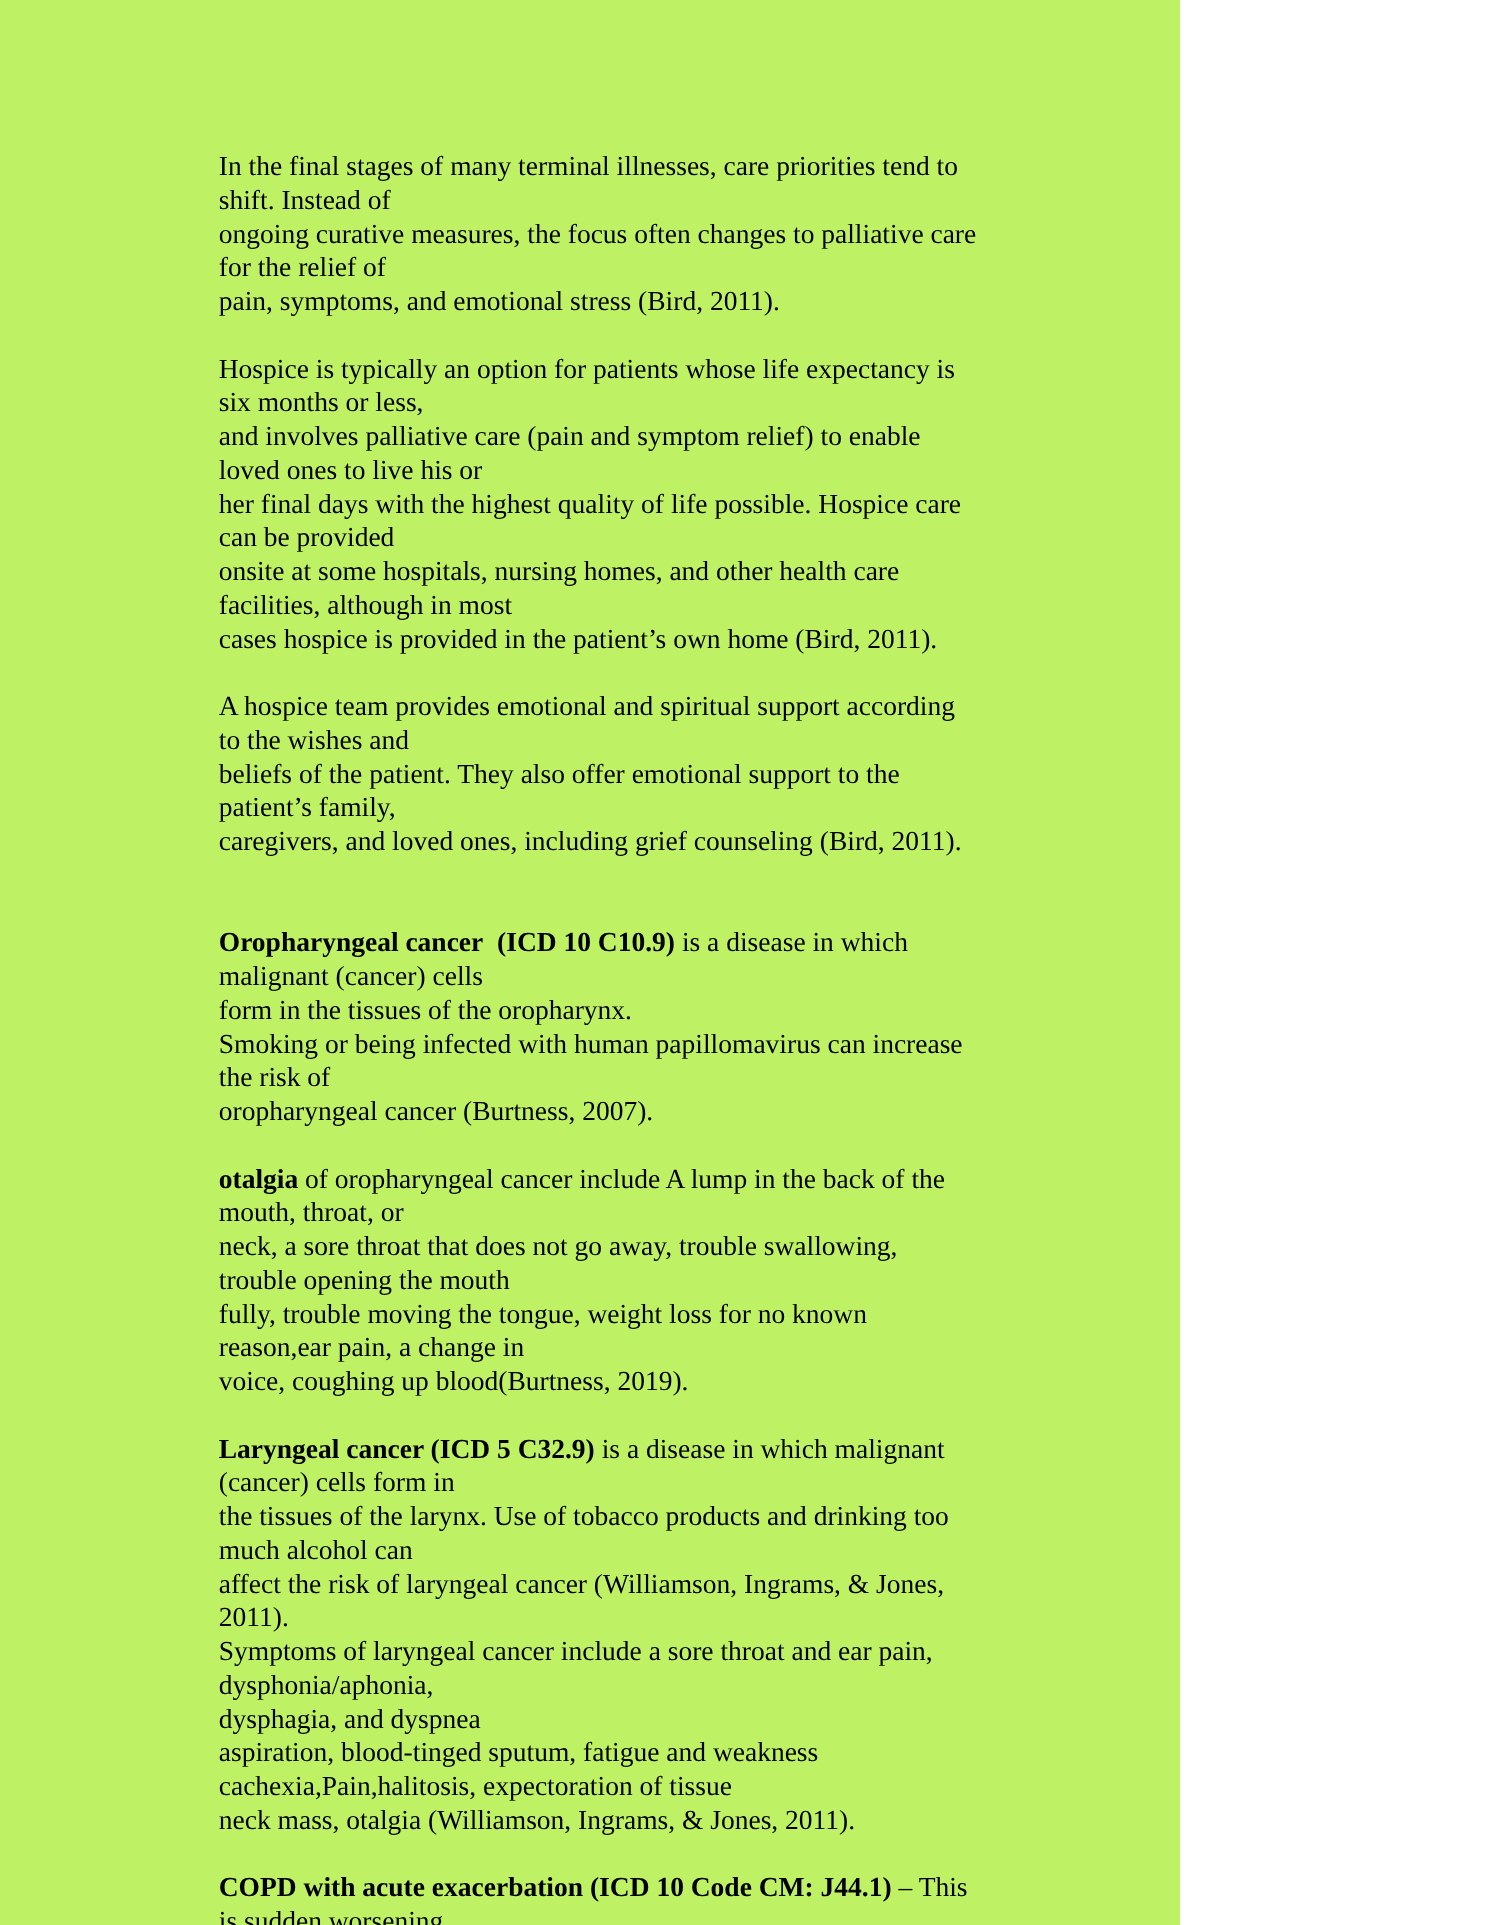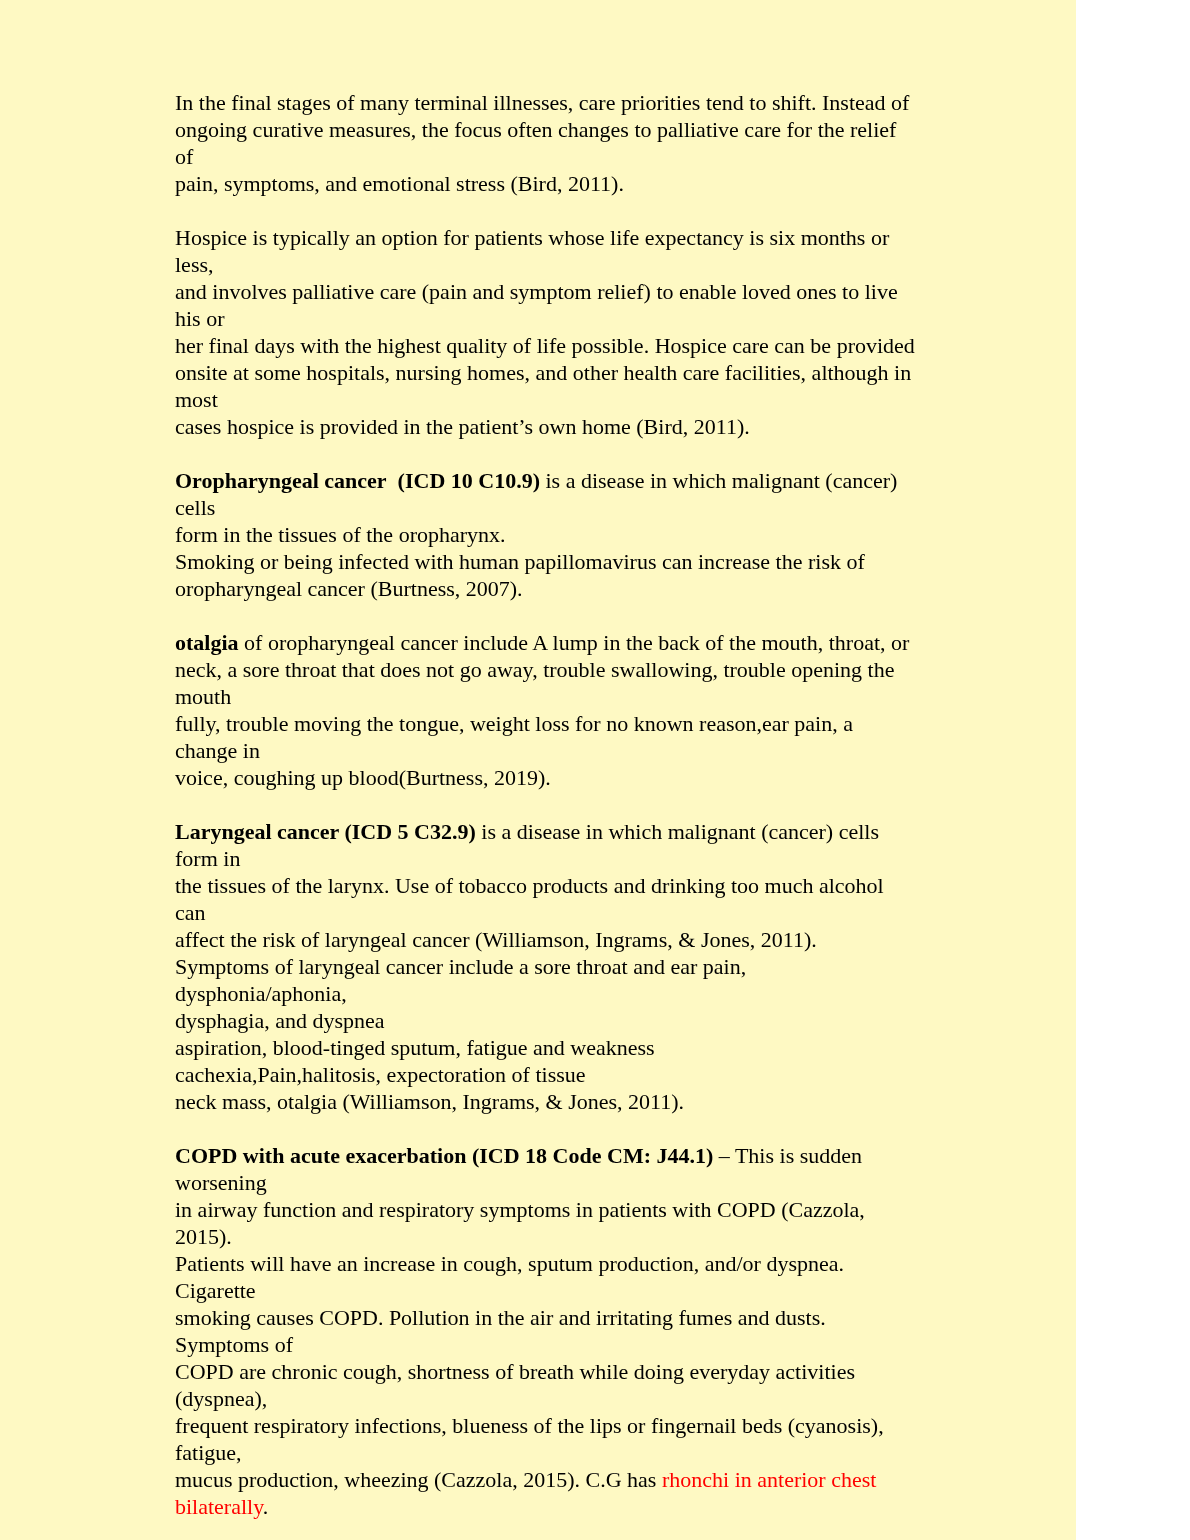--- a/index.html
+++ b/index.html
@@ -2,25 +2,25 @@
 <html><head>
 <meta charset="utf-8">
 <style>
   html, body {
     margin: 0;
     padding: 0;
     background: #ffffff;
   }
   .page {
     position: relative;
-    width: 1076px;
+    width: 944px;
     height: 1540px;
-    background: #fef9c3;
+    background: #bef264;
     box-sizing: border-box;
-    padding: 89px 160px 0 175px;
+    padding: 119px 160px 0 175px;
     overflow: hidden;
   }
   .doc-body {
     font-family: "Liberation Serif", "DejaVu Serif", serif;
     font-size: 22px;
     line-height: 27px;
     color: #000000;
   }
   .para {
     margin: 0;
@@ -36,37 +36,40 @@
 <div class="page">
   <div class="doc-body">
       <p class="para after-1"><span>In the final stages of many terminal illnesses, care priorities tend to shift. Instead of
 ongoing curative measures, the focus often changes to palliative care for the relief of
 pain, symptoms, and emotional stress (Bird, 2011).</span></p>
       <p class="para after-1"><span>Hospice is typically an option for patients whose life expectancy is six months or less,
 and involves palliative care (pain and symptom relief) to enable loved ones to live his or
 her final days with the highest quality of life possible. Hospice care can be provided
 onsite at some hospitals, nursing homes, and other health care facilities, although in most
 cases hospice is provided in the patient’s own home (Bird, 2011).</span></p>
+      <p class="para after-2"><span>A hospice team provides emotional and spiritual support according to the wishes and
+beliefs of the patient. They also offer emotional support to the patient’s family,
+caregivers, and loved ones, including grief counseling (Bird, 2011).</span></p>
       <p class="para after-1"><span class="bold">Oropharyngeal cancer&nbsp; (ICD 10 C10.9)</span><span> is a disease in which malignant (cancer) cells
 form in the tissues of the oropharynx.
 Smoking or being infected with human papillomavirus can increase the risk of
 oropharyngeal cancer (Burtness, 2007).</span></p>
       <p class="para after-1"><span class="bold">otalgia</span><span> of oropharyngeal cancer include A lump in the back of the mouth, throat, or
 neck, a sore throat that does not go away, trouble swallowing, trouble opening the mouth
 fully, trouble moving the tongue, weight loss for no known reason,ear pain, a change in
 voice, coughing up blood(Burtness, 2019).</span></p>
       <p class="para after-1"><span class="bold">Laryngeal cancer (ICD 5 C32.9)</span><span> is a disease in which malignant (cancer) cells form in
 the tissues of the larynx. Use of tobacco products and drinking too much alcohol can
 affect the risk of laryngeal cancer (Williamson, Ingrams, &amp; Jones, 2011).
 Symptoms of laryngeal cancer include a sore throat and ear pain, dysphonia/aphonia,
 dysphagia, and dyspnea
 aspiration, blood-tinged sputum, fatigue and weakness
 cachexia,Pain,halitosis, expectoration of tissue
 neck mass, otalgia (Williamson, Ingrams, &amp; Jones, 2011).</span></p>
-      <p class="para"><span class="bold">COPD with acute exacerbation (ICD 18 Code CM: J44.1)</span><span> – This is sudden worsening
+      <p class="para"><span class="bold">COPD with acute exacerbation (ICD 10 Code CM: J44.1)</span><span> – This is sudden worsening
 in airway function and respiratory symptoms in patients with COPD (Cazzola, 2015).
 Patients will have an increase in cough, sputum production, and/or dyspnea. Cigarette
 smoking causes COPD. Pollution in the air and irritating fumes and dusts. Symptoms of
 COPD are chronic cough, shortness of breath while doing everyday activities (dyspnea),
 frequent respiratory infections, blueness of the lips or fingernail beds (cyanosis), fatigue,
 mucus production, wheezing (Cazzola, 2015). C.G has </span><span style="color: rgb(255, 0, 0);">rhonchi in anterior chest
 bilaterally</span><span>.</span></p>
     </div>
 </div>
 

